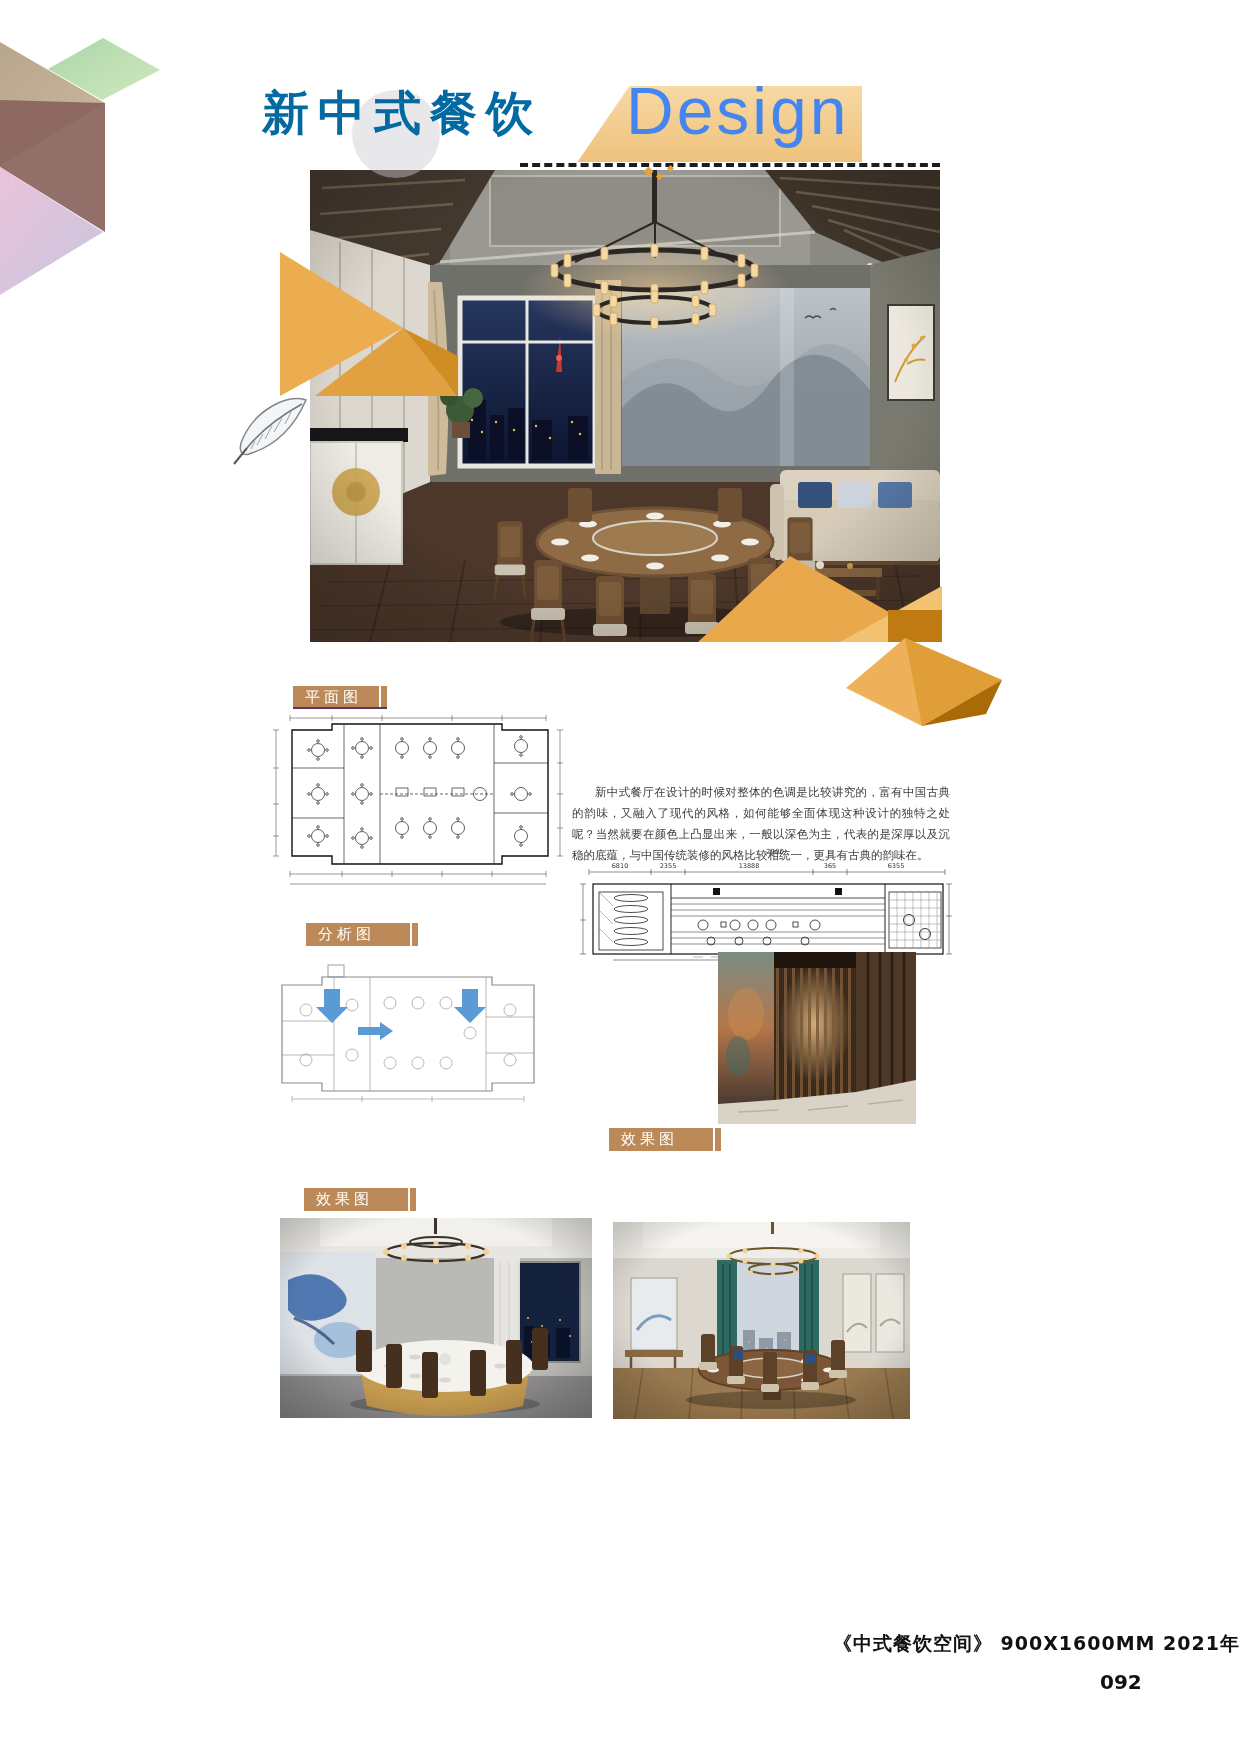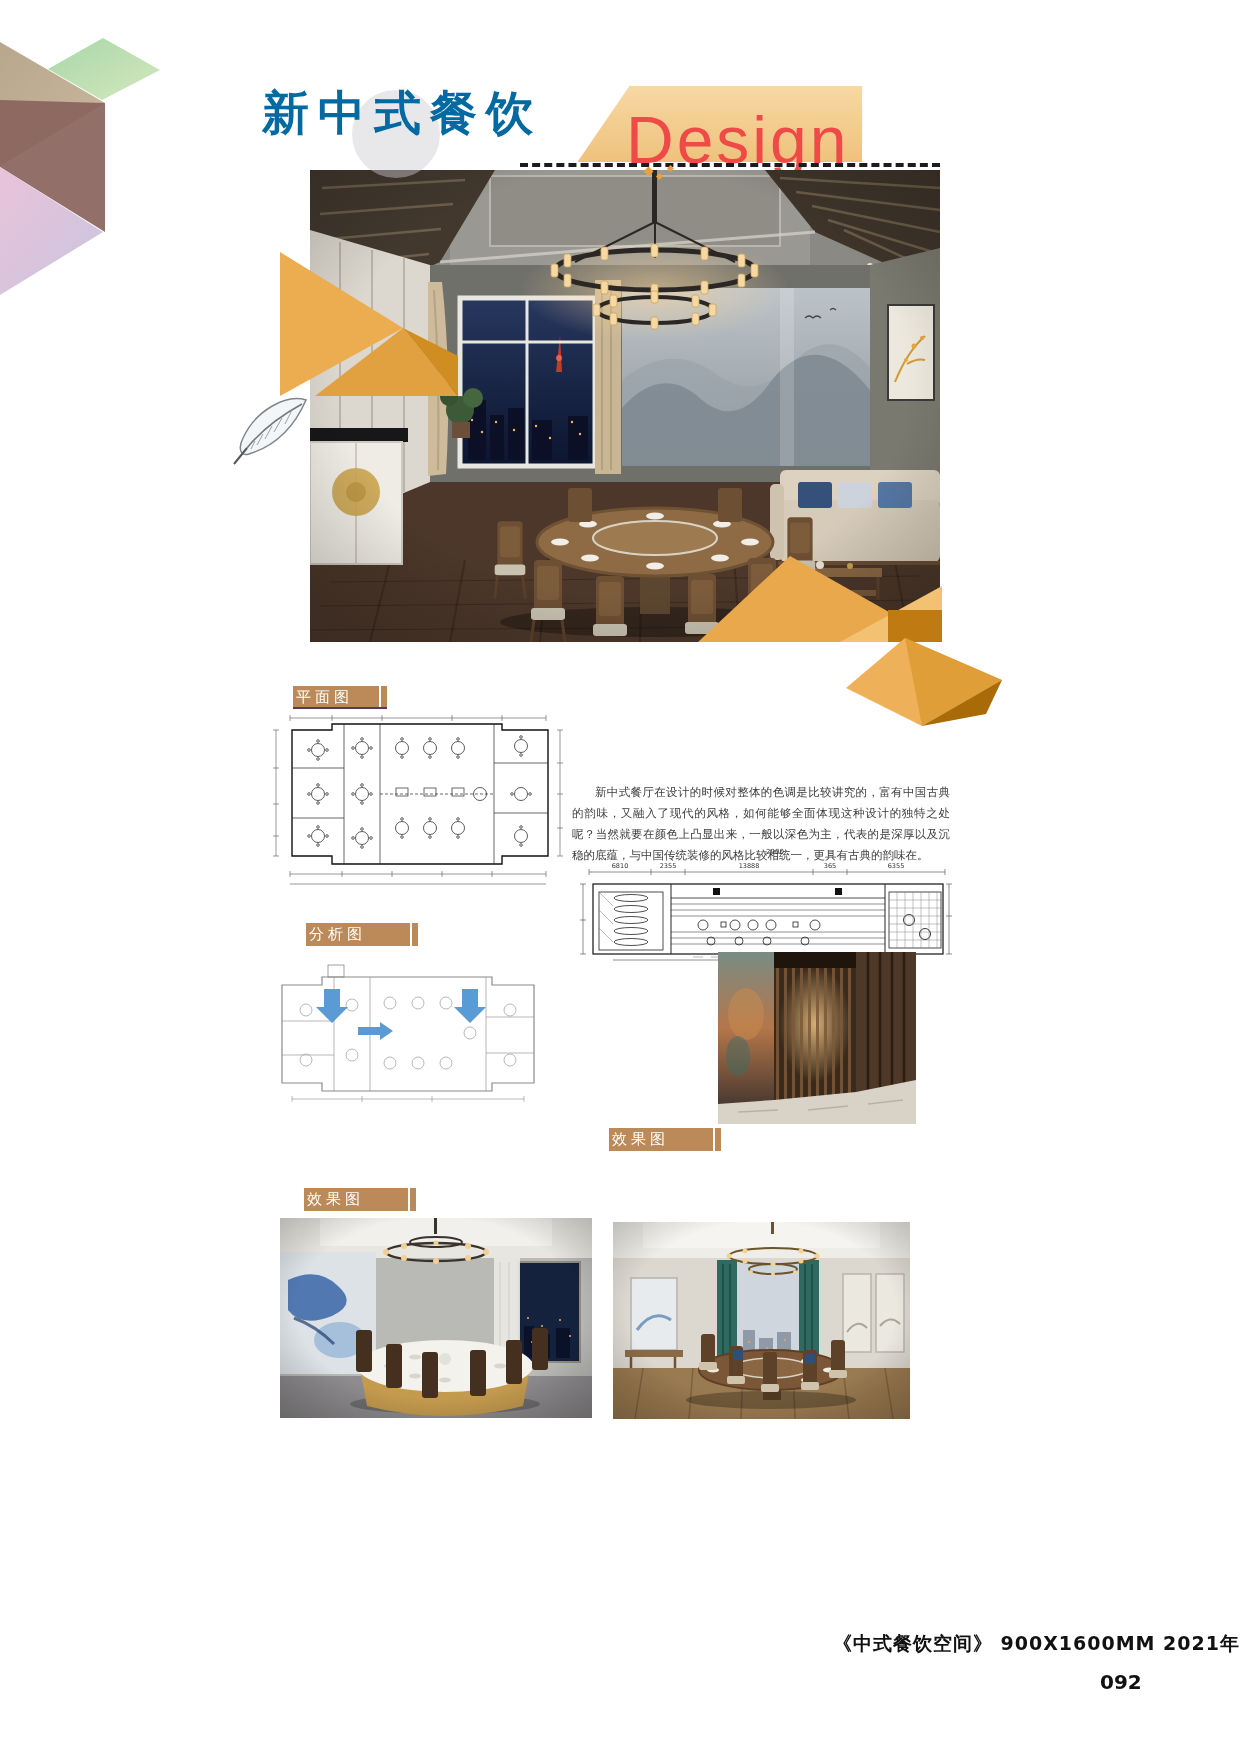--- a/index.html
+++ b/index.html
@@ -6,30 +6,30 @@
   .page{position:relative;width:1240px;height:1754px;margin:0 auto;background:#fff;
         font-family:"DejaVu Sans","Liberation Sans",sans-serif;overflow:hidden;}
   
   .title-circle{position:absolute;left:352px;top:90px;width:88px;height:88px;border-radius:50%;
         background:#cdccd1;opacity:.45;z-index:3;}
   .page-title{position:absolute;left:262px;top:82px;font-size:47px;font-weight:700;color:#0369a1;
         letter-spacing:9px;font-family:"DejaVu Serif","Liberation Serif",serif;z-index:4;}
   .design-band{position:absolute;left:556px;top:86px;width:306px;height:76px;
         background:linear-gradient(180deg,#f7d8a4,#efc27c);
         clip-path:polygon(24% 0,100% 0,100% 100%,7% 100%);z-index:1;}
-  .design-word{position:absolute;left:626px;top:78px;font-size:66px;line-height:1;color:#ef4444;
-        font-family:"Liberation Sans",sans-serif;letter-spacing:3px;opacity:.95;z-index:2;margin-top:29px;}
+  .design-word{position:absolute;left:626px;top:78px;font-size:66px;line-height:1;color:#3b82f6;
+        font-family:"Liberation Sans",sans-serif;letter-spacing:3px;opacity:.95;z-index:2;}
   .dash-line{position:absolute;left:520px;top:163px;width:420px;height:0;
         border-top:4px dashed #1c1c1c;z-index:5;}
   .deco-dot{position:absolute;width:7px;height:7px;background:#e7a23d;transform:rotate(45deg);z-index:5;}
   
   .photo{position:absolute;z-index:2;}
   
   .tag{position:absolute;height:23px;background:#bc8a58;color:#fff;font-size:15px;
-        letter-spacing:4px;line-height:23px;padding-left:3px;box-sizing:border-box;z-index:4;}
+        letter-spacing:4px;line-height:23px;padding-left:12px;box-sizing:border-box;z-index:4;}
   .tag::after{content:"";position:absolute;right:6px;top:0;width:2px;height:100%;background:#fff;}
   .tag-plan{left:293px;top:686px;width:94px;border-bottom:2px solid #5a3763;}
   .tag-analysis{left:306px;top:923px;width:112px;}
   .tag-render1{left:609px;top:1128px;width:112px;}
   .tag-render2{left:304px;top:1188px;width:112px;}
   
   .meta-line{position:absolute;left:524px;top:690px;z-index:6;font-size:17px;color:#7d6590;
         letter-spacing:1px;white-space:nowrap;}
   .meta-line .designer{margin-left:40px;}
   

